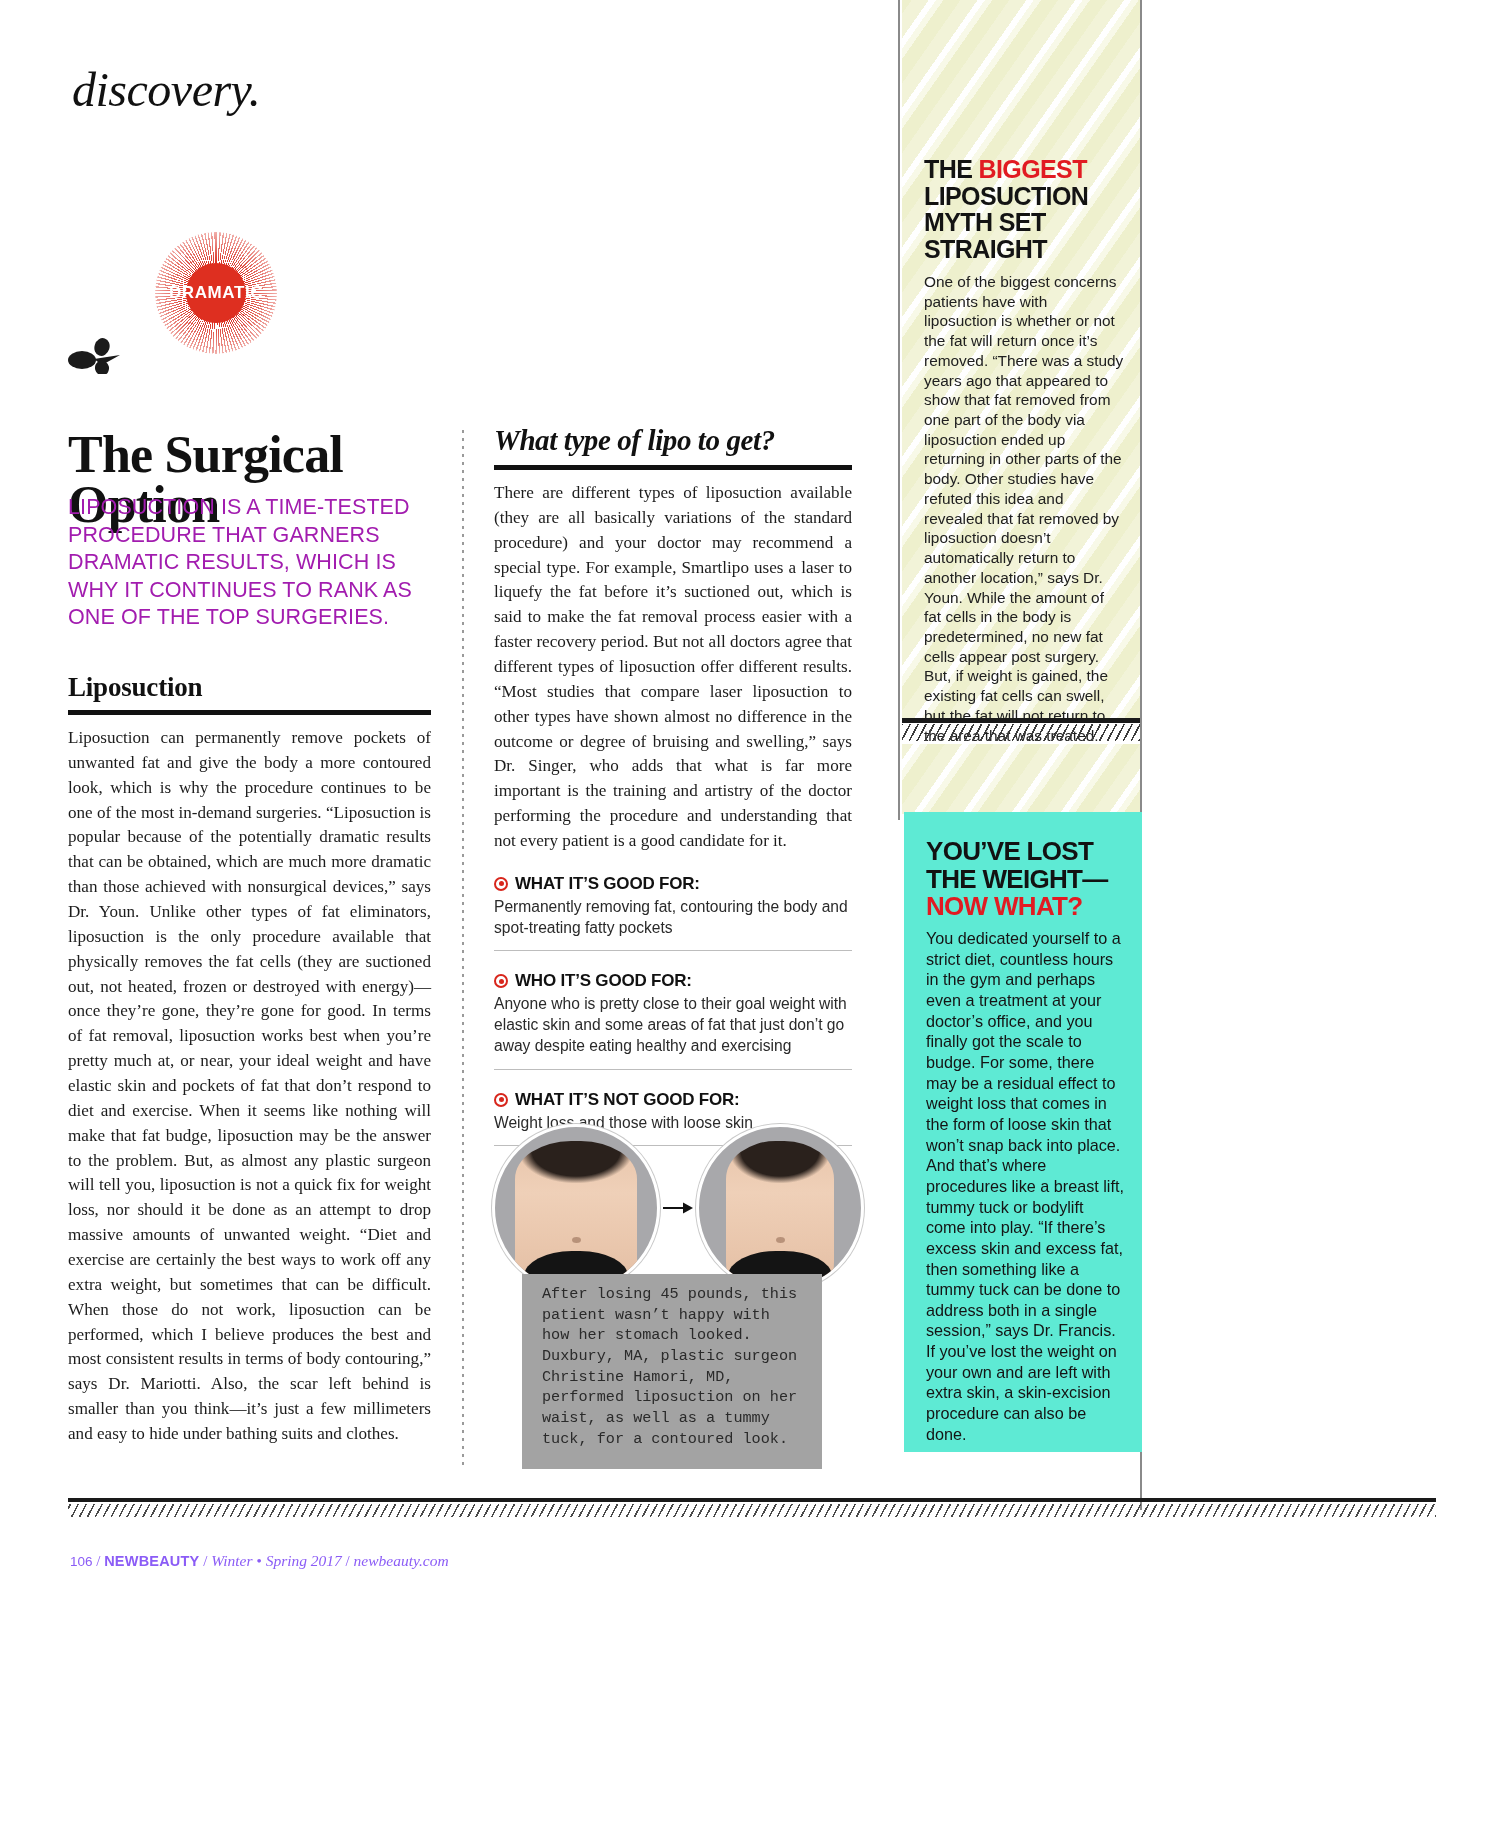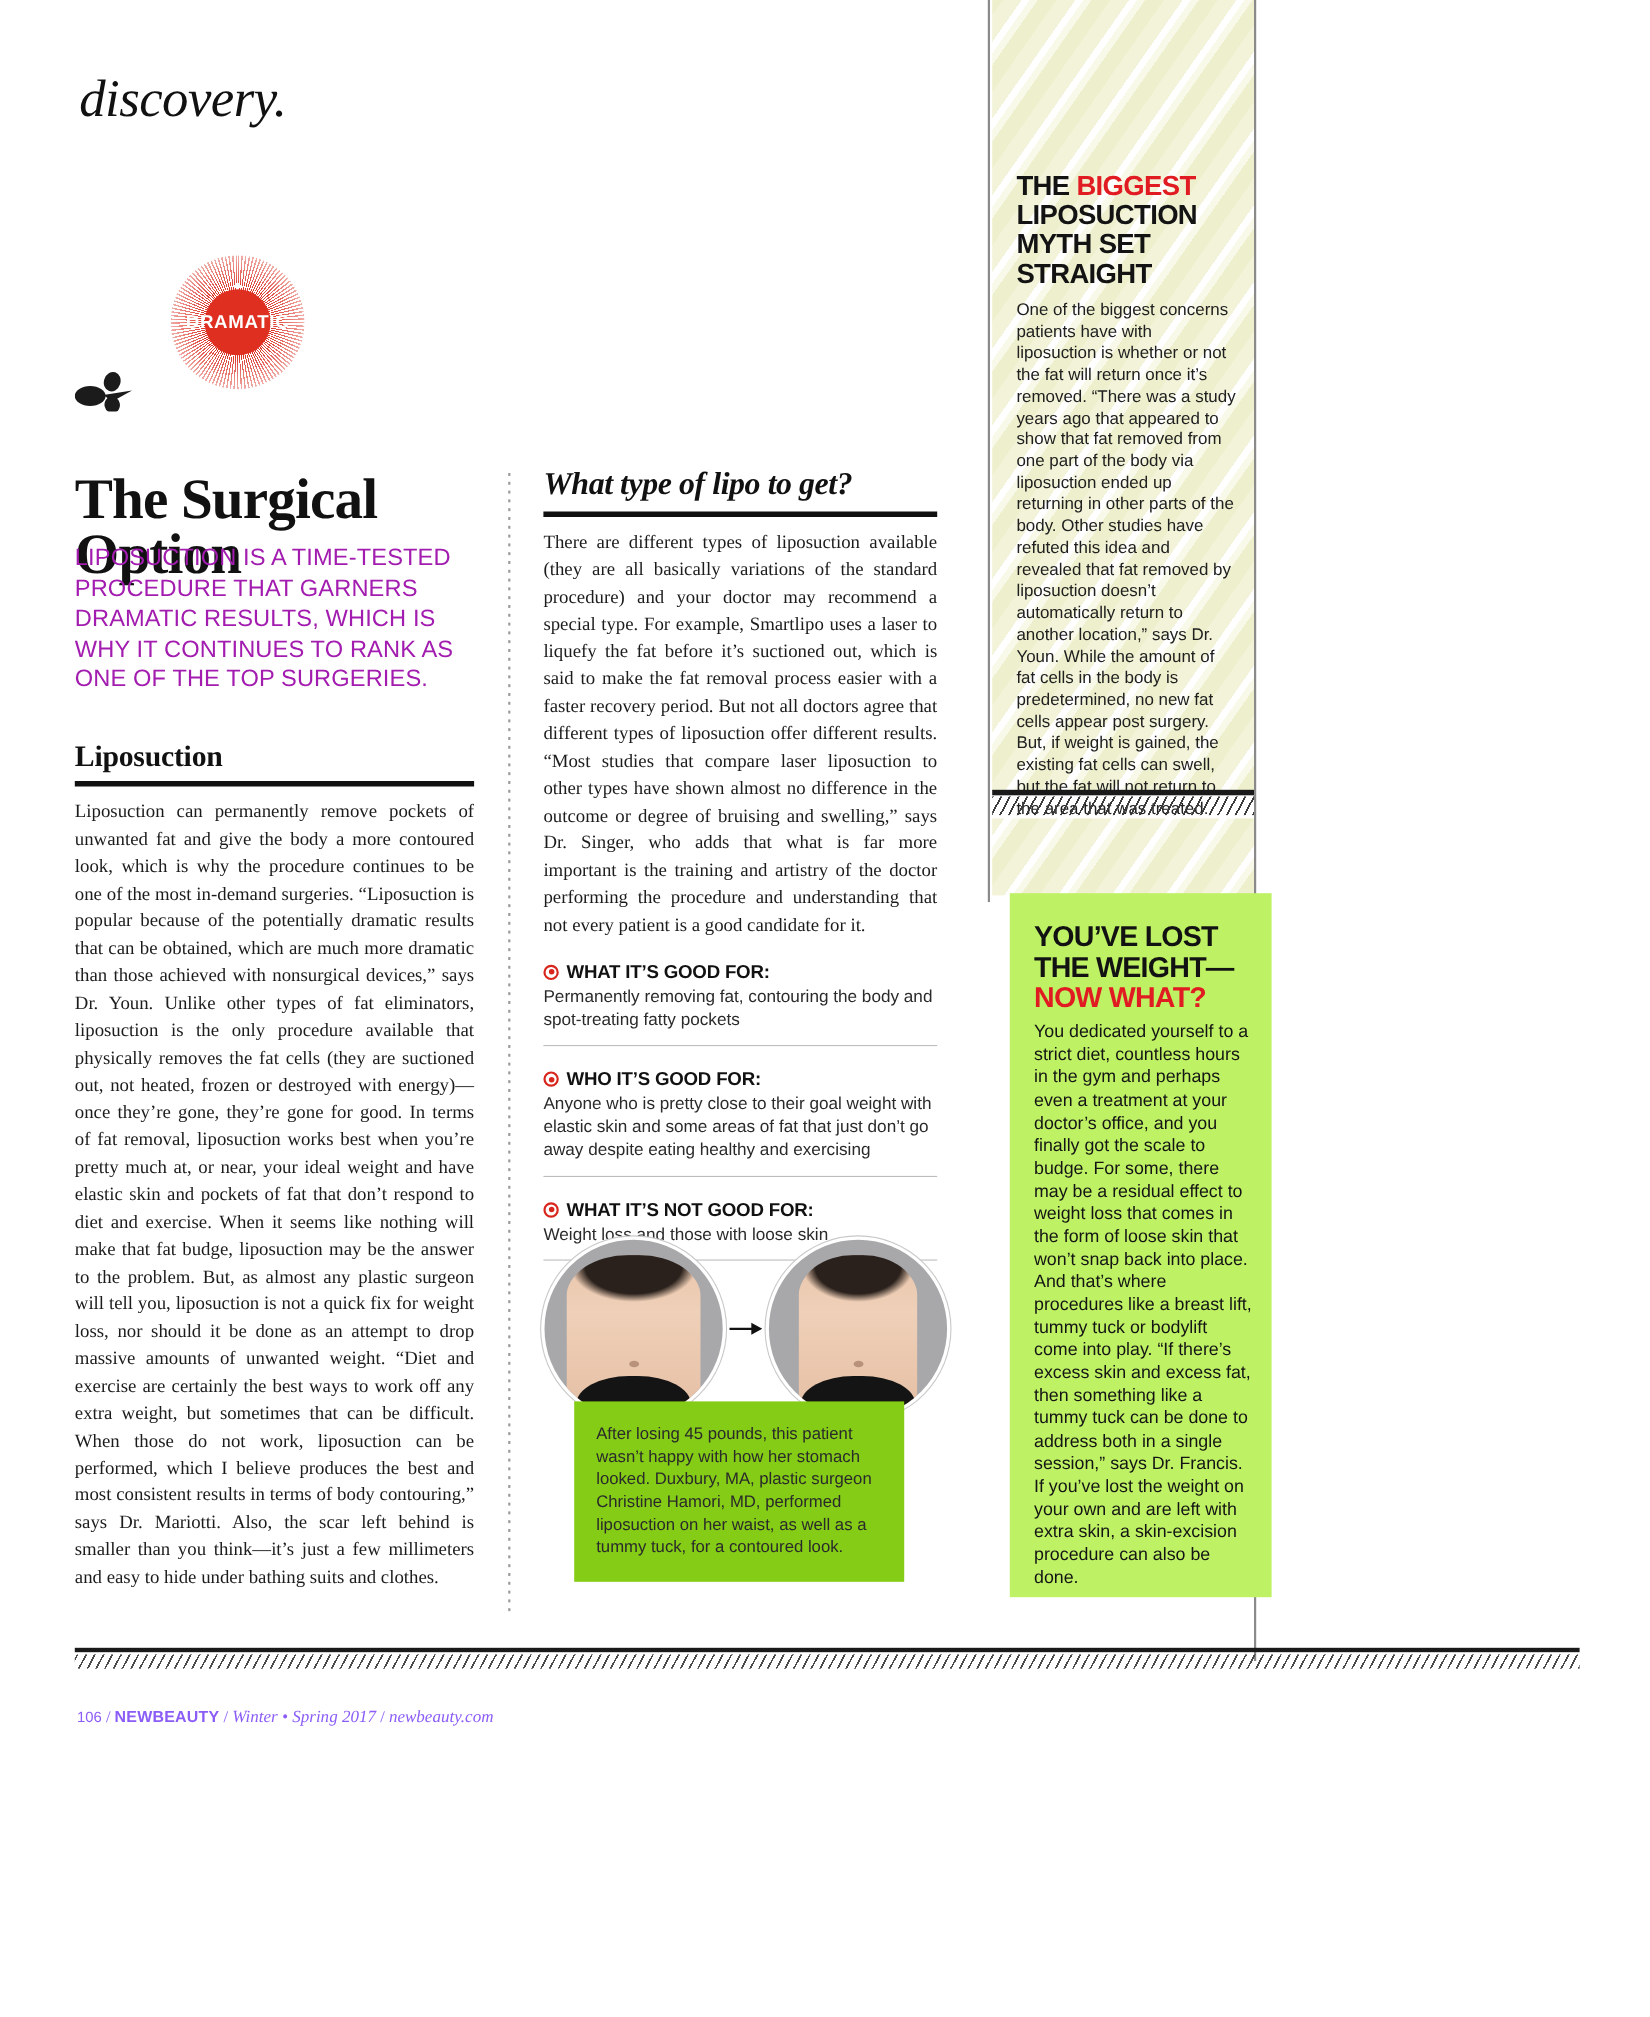--- a/index.html
+++ b/index.html
@@ -241,23 +241,23 @@
     display: flex;
     justify-content: center;
   }
   .arrow-mid svg { display: block; }
 
   
   .caption-box {
     position: absolute;
     left: 522px; top: 1274px;
     width: 300px;
-    background: #84cc16;
-    padding: 20px 20px 20px 20px;
-    font-family: Liberation Sans, sans-serif;
+    background: #a3a3a3;
+    padding: 10px 20px 20px 20px;
+    font-family: Liberation Mono, monospace;
     font-size: 15.2px;
     line-height: 1.36;
     color: #2a2a2a;
   }
 
   
   .rail {
     position: absolute;
     left: 898px; top: 0;
     width: 244px; height: 1510px;
@@ -328,23 +328,23 @@
       #3c3c3c 0px, #3c3c3c 1.6px,
       rgba(255,255,255,0) 1.6px, rgba(255,255,255,0) 7px);
   }
 
   .panel-yellowtop {
     top: 744px; height: 70px;
   }
 
   .yellow-box {
     position: absolute;
-    left: 20px; top: 812px;
+    left: 6px; top: 812px;
     width: 238px; height: 640px;
-    background: #bef264;
+    background: #5eead4;
   }
   .yb-head {
     position: absolute;
     left: 22px; top: 26px;
     width: 196px;
     font-family: "Liberation Sans", sans-serif;
     font-weight: bold;
     font-size: 26px;
     line-height: 1.06;
     letter-spacing: -0.7px;

